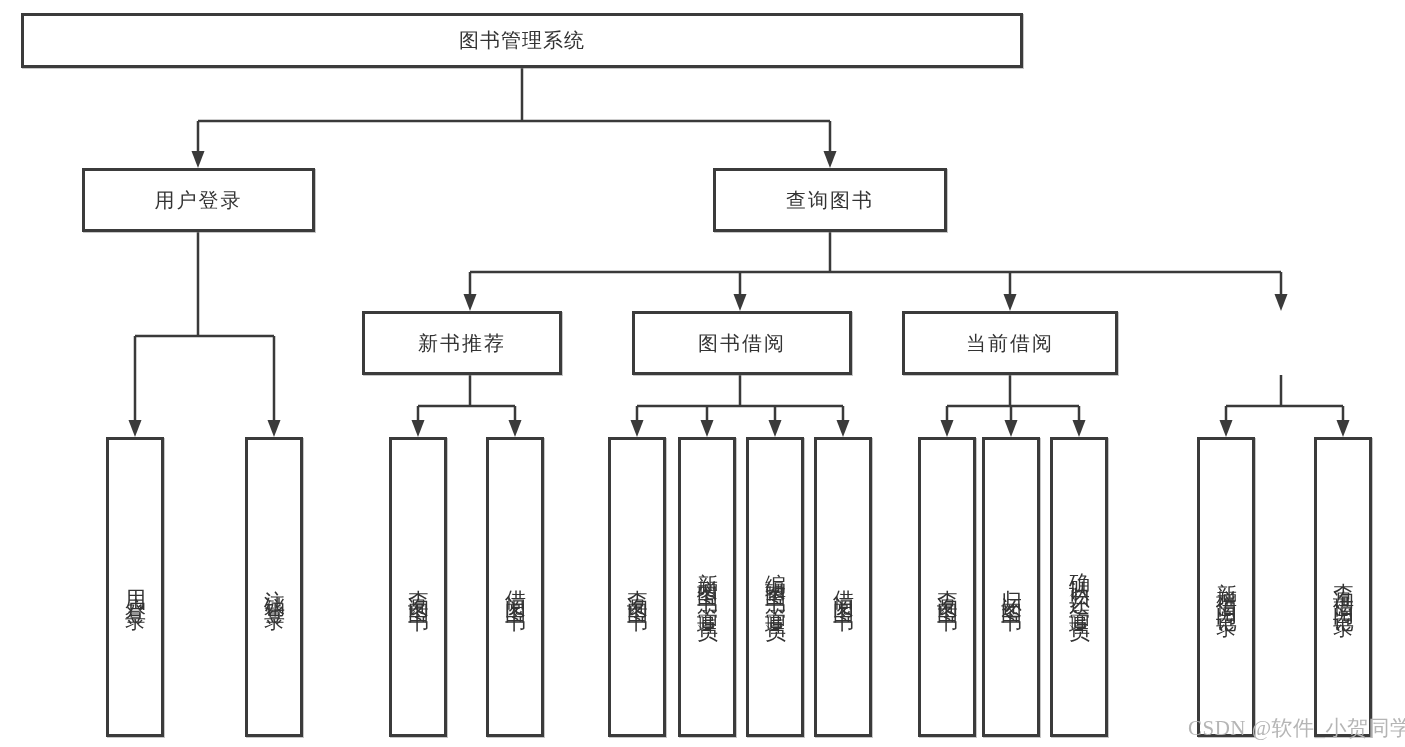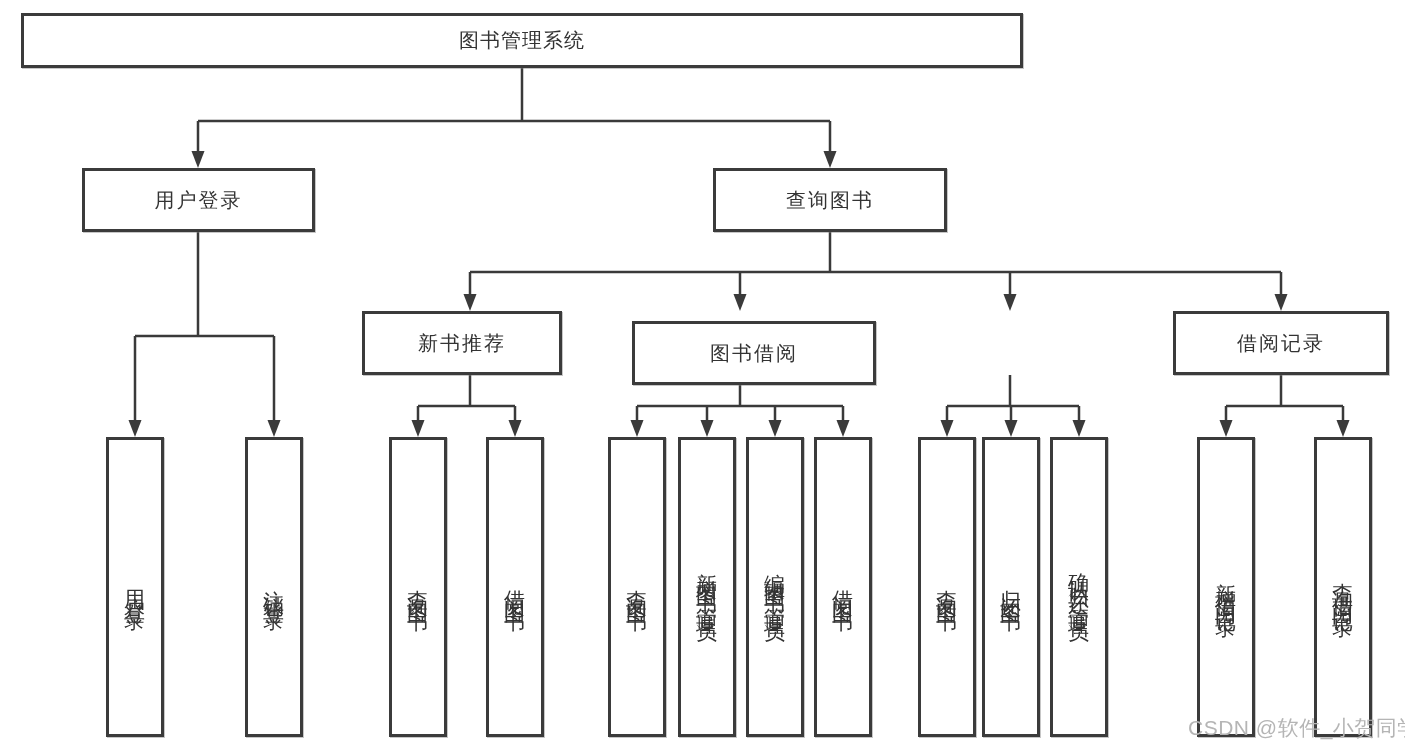--- a/index.html
+++ b/index.html
@@ -1,18 +1,18 @@
 <!DOCTYPE html>
 <html><head>
 <meta charset="utf-8">
 <style>
   html,body{margin:0;padding:0;background:#fff;}
   .stage{
     position:relative;width:1405px;height:747px;background:#ffffff;overflow:hidden;
-    font-family:Liberation Sans, sans-serif;
+    font-family:Liberation Serif, serif;
   }
   svg.wires{position:absolute;left:0;top:0;z-index:1;}
   svg.wires path{stroke:#3a3a3a;stroke-width:2.5;fill:none;}
   svg.wires polygon{fill:#3a3a3a;stroke:none;}
   .box{
     position:absolute;box-sizing:border-box;background:#ffffff;
     border:3px solid #3b3b3b;color:#333333;z-index:2;
     display:flex;align-items:center;justify-content:center;
     box-shadow:1px 1px 0 rgba(130,130,130,.45);
   }
@@ -75,22 +75,22 @@
       <polygon points="1336.5,420 1349.5,420 1343,437"></polygon>
     </g>
   </svg>
 
   <div class="box h root" style="left:21px;top:13px;width:1002px;height:55px">图书管理系统</div>
 
   <div class="box h" style="left:82px;top:168px;width:233px;height:64px">用户登录</div>
   <div class="box h" style="left:713px;top:168px;width:234px;height:64px">查询图书</div>
 
   <div class="box h" style="left:362px;top:311px;width:200px;height:64px">新书推荐</div>
-  <div class="box h" style="left:632px;top:321px;width:244px;height:64px">图书借阅</div>
-  <div class="box h" style="left:1173px;top:311px;width:216px;height:64px">借阅记录</div>
+  <div class="box h" style="left:632px;top:311px;width:220px;height:64px">图书借阅</div>
+  <div class="box h" style="left:902px;top:311px;width:216px;height:64px">当前借阅</div>
 
   <div class="box v" style="left:106px">用户登录</div>
   <div class="box v" style="left:245px">注销登录</div>
 
   <div class="box v" style="left:389px">查询图书</div>
   <div class="box v" style="left:486px">借阅图书</div>
 
   <div class="box v" style="left:608px">查询图书</div>
   <div class="box v" style="left:678px">新增图书（管理员）</div>
   <div class="box v" style="left:746px">编辑图书（管理员）</div>

